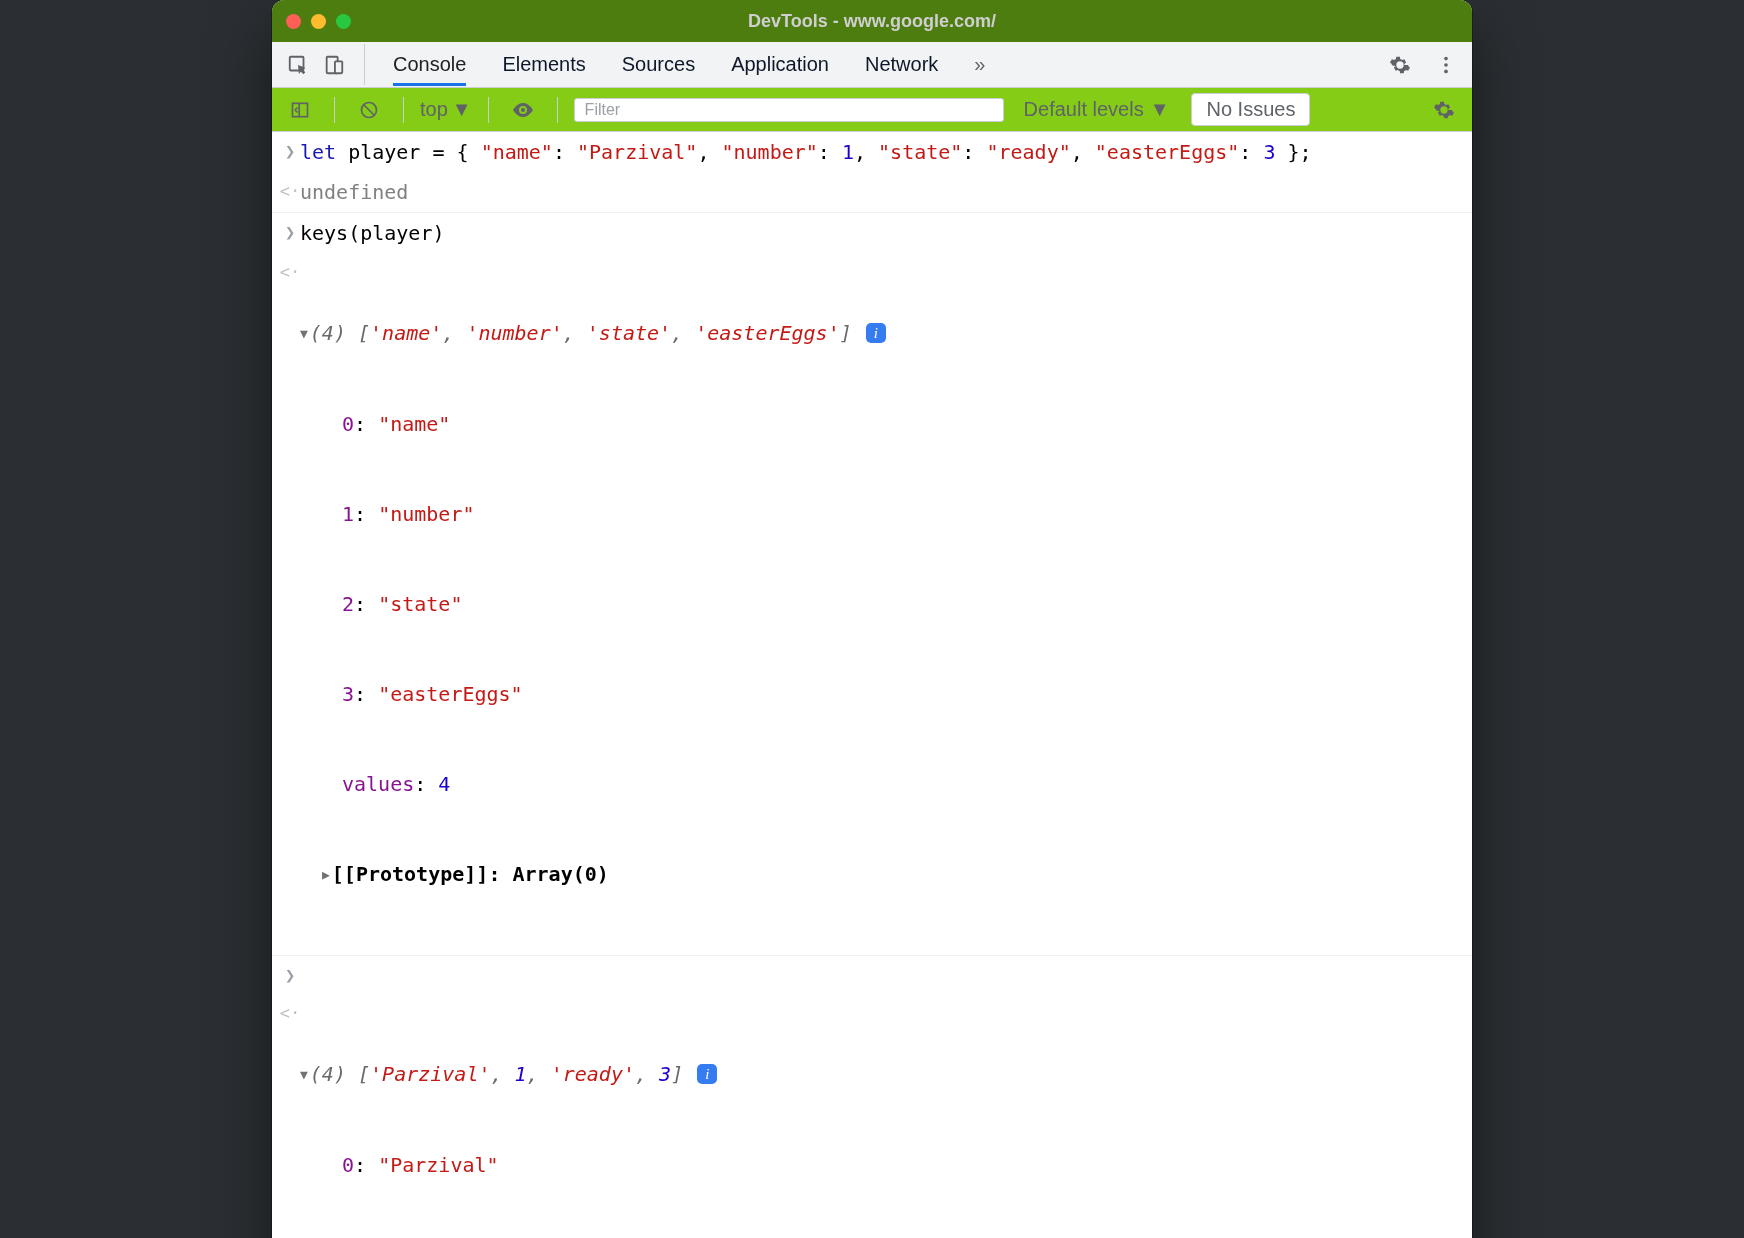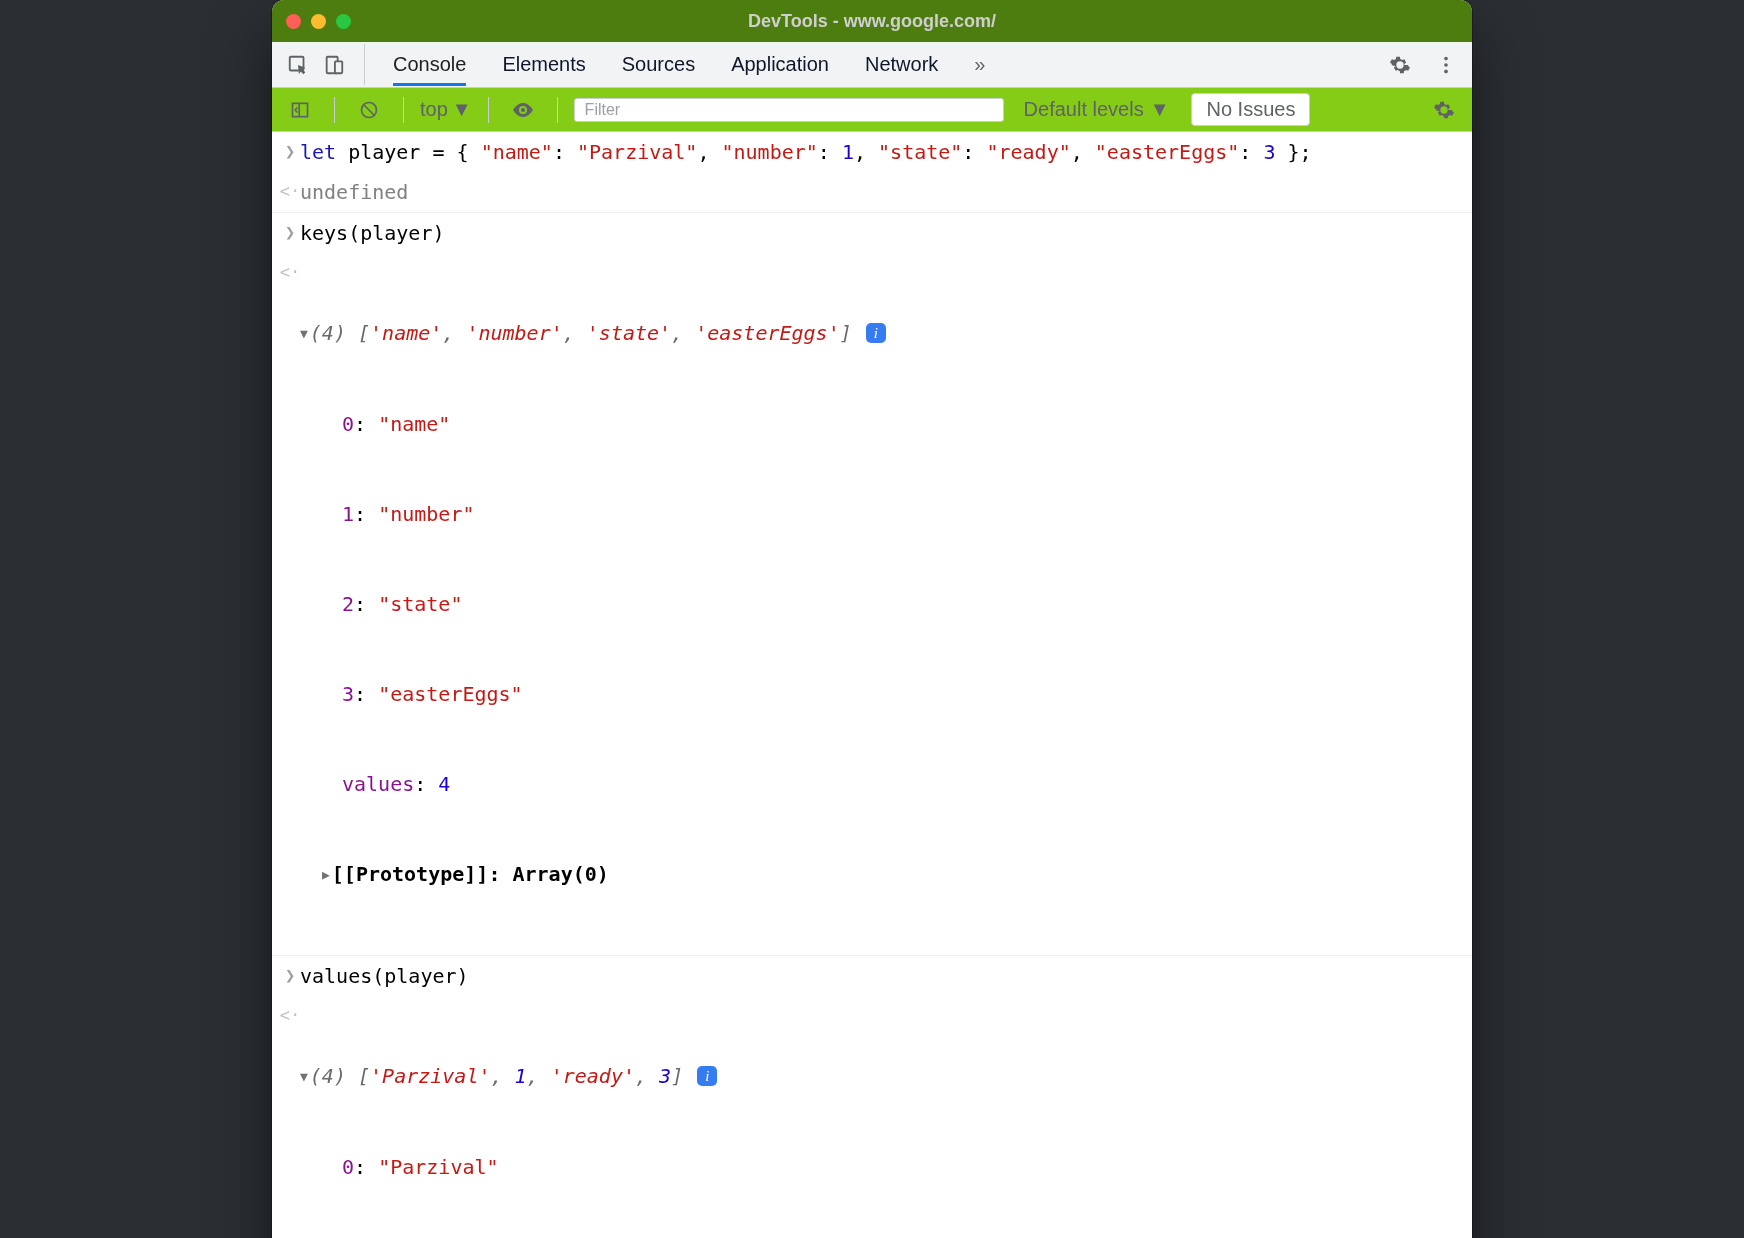--- a/index.html
+++ b/index.html
@@ -188,21 +188,20 @@
         <div class="indent"><span class="prop">1</span><span>: </span><span class="str">"number"</span></div>
         <div class="indent"><span class="prop">2</span><span>: </span><span class="str">"state"</span></div>
         <div class="indent"><span class="prop">3</span><span>: </span><span class="str">"easterEggs"</span></div>
         <div class="indent"><span class="prop">values</span><span>: </span><span class="num">4</span></div>
         <div class="indent2"><span class="tri">▶</span><span>[[Prototype]]</span><span>: </span><span>Array(0)</span></div>
       </div>
     </div>
 
     <div class="row" style="border-bottom:none;">
       <div class="gutter">❯</div>
-      <div class="content">values(player)</div>
     </div>
     <div class="row">
       <div class="gutter dim">&lt;·</div>
       <div class="content">
         <div><span class="tri">▼</span><span class="italic dim">(4) </span><span class="italic dim">[</span><span class="italic str">'Parzival'</span><span class="italic dim">, </span><span class="italic num">1</span><span class="italic dim">, </span><span class="italic str">'ready'</span><span class="italic dim">, </span><span class="italic num">3</span><span class="italic dim">]</span> <span class="info-badge">i</span></div>
         <div class="indent"><span class="prop">0</span><span>: </span><span class="str">"Parzival"</span></div>
         
         
         
         

